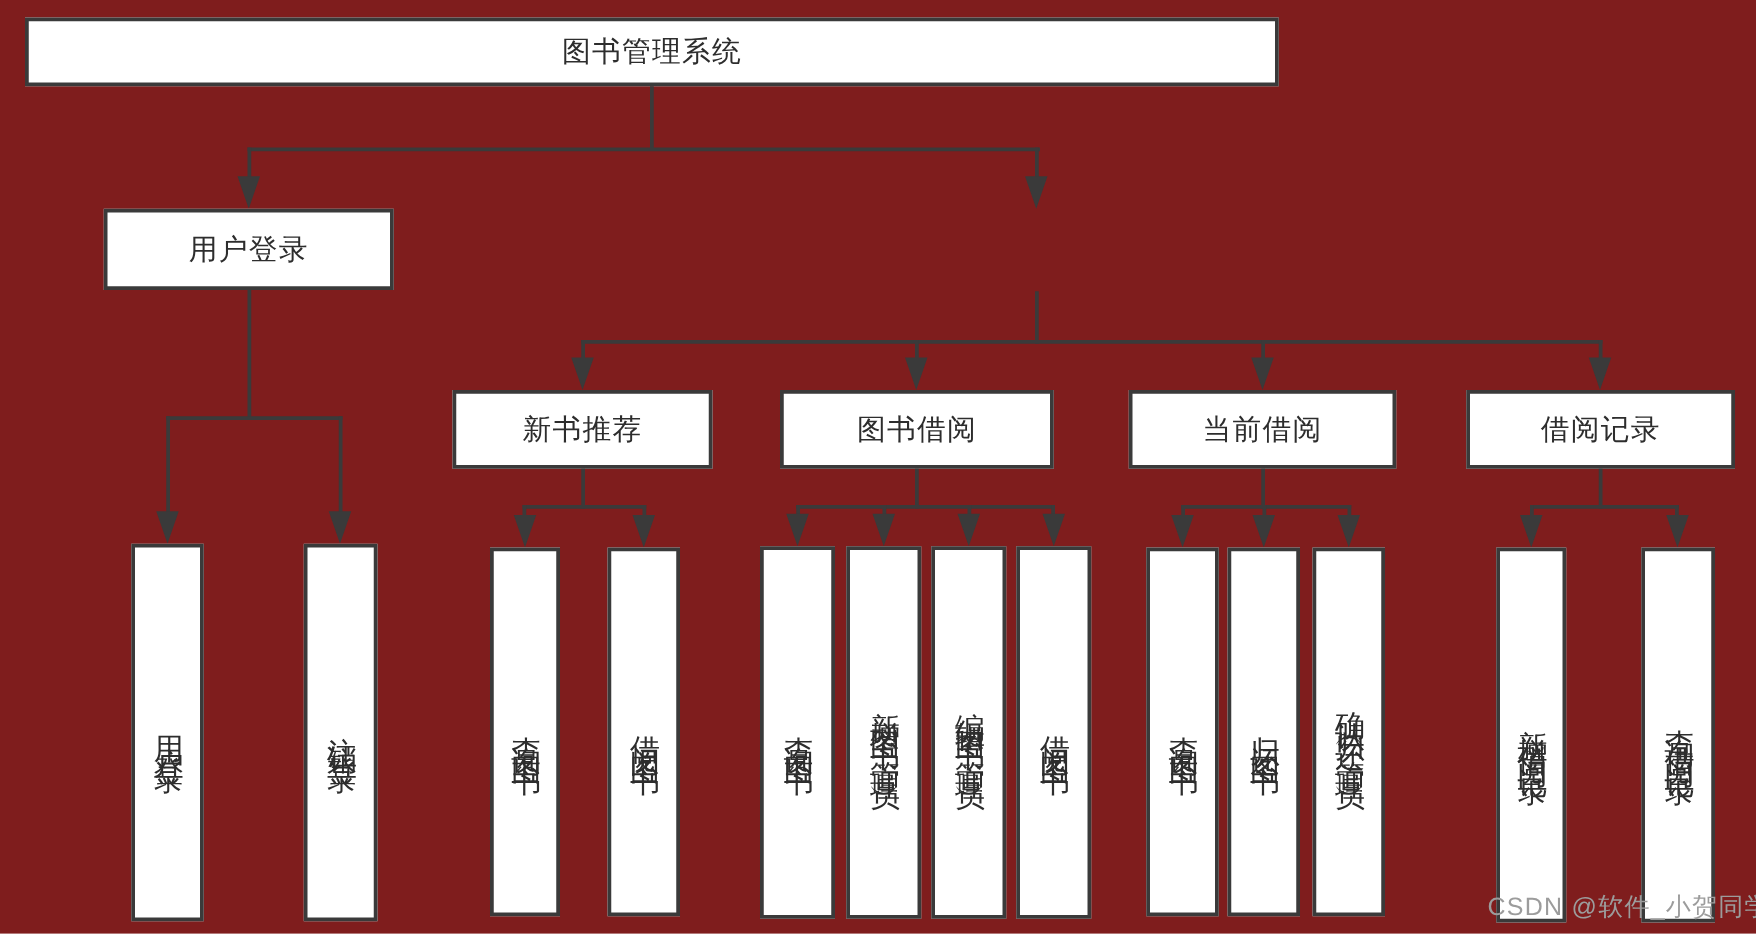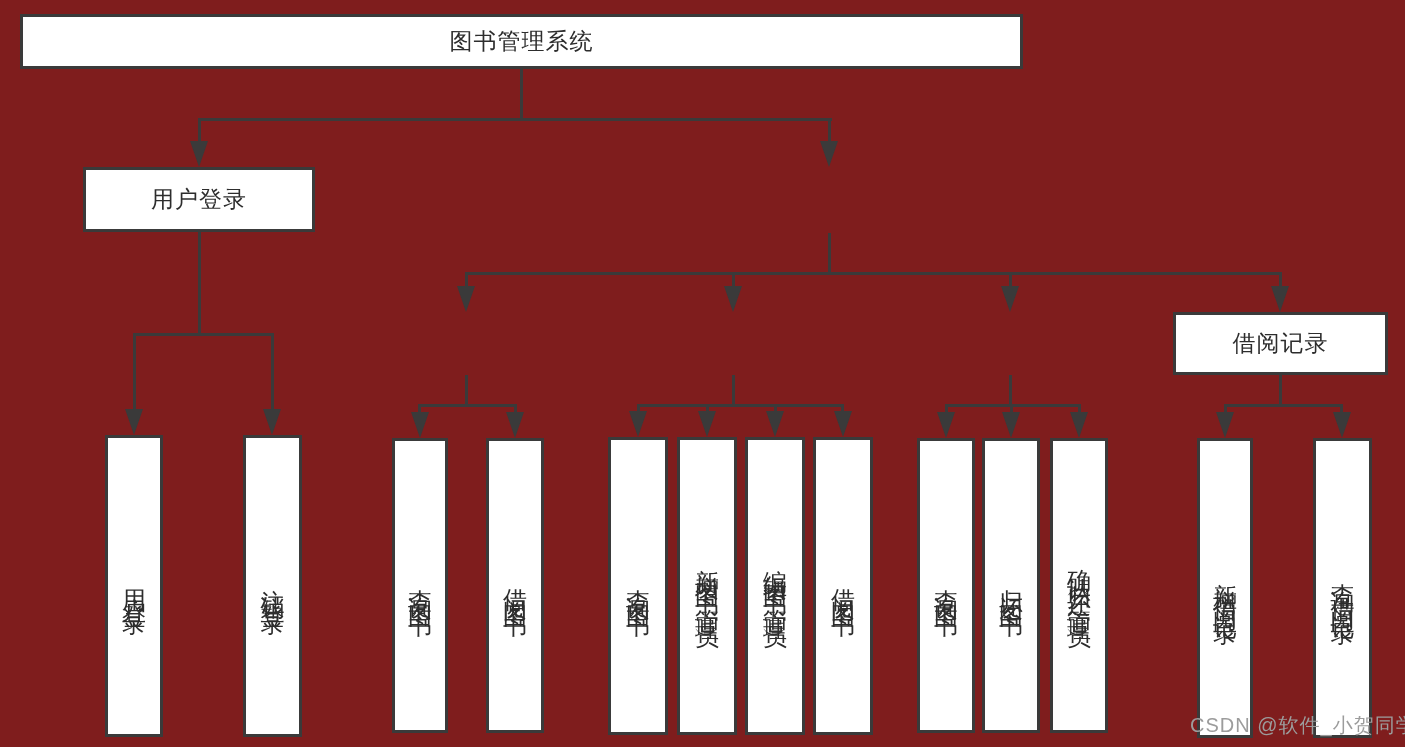--- a/index.html
+++ b/index.html
@@ -90,20 +90,29 @@
   <div class="line" style="left:465px; top:272px; width:817px; height:3px;"></div>
   <div class="line" style="left:465px; top:272px; width:3px; height:16px;"></div>
   <div class="line" style="left:732px; top:272px; width:3px; height:16px;"></div>
   <div class="line" style="left:1009px; top:272px; width:3px; height:16px;"></div>
   <div class="line" style="left:1279px; top:272px; width:3px; height:16px;"></div>
   <div class="arrow" style="left:457px; top:286px;"></div>
   <div class="arrow" style="left:724px; top:286px;"></div>
   <div class="arrow" style="left:1001px; top:286px;"></div>
   <div class="arrow" style="left:1271px; top:286px;"></div>
 
+  <div class="box" style="left:362px; top:312px; width:208px; height:63px;">
+    <span class="hlabel">新书推荐</span>
+  </div>
+  <div class="box" style="left:624px; top:312px; width:219px; height:63px;">
+    <span class="hlabel">图书借阅</span>
+  </div>
+  <div class="box" style="left:903px; top:312px; width:214px; height:63px;">
+    <span class="hlabel">当前借阅</span>
+  </div>
   <div class="box" style="left:1173px; top:312px; width:215px; height:63px;">
     <span class="hlabel">借阅记录</span>
   </div>
 
   <div class="line" style="left:465px; top:375px; width:3px; height:32px;"></div>
   <div class="line" style="left:418px; top:404px; width:99px; height:3px;"></div>
   <div class="line" style="left:418px; top:404px; width:3px; height:11px;"></div>
   <div class="line" style="left:514px; top:404px; width:3px; height:11px;"></div>
   <div class="arrow" style="left:411px; top:412px;"></div>
   <div class="arrow" style="left:506px; top:412px;"></div>

